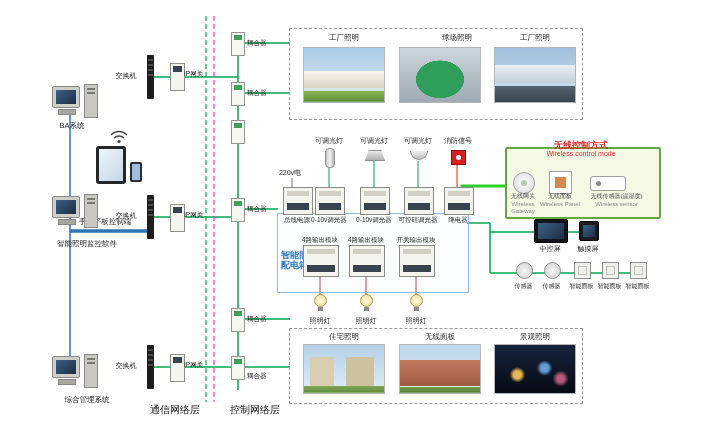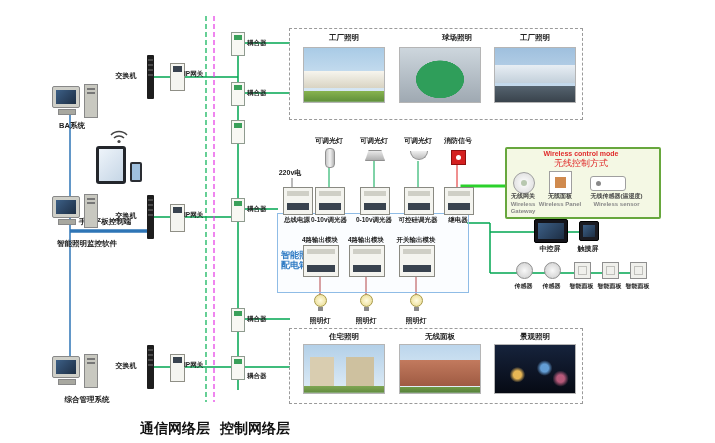--- a/index.html
+++ b/index.html
@@ -1,22 +1,22 @@
 <!DOCTYPE html>
 <html><head>
 <meta charset="utf-8">
 <style>
   html,body{margin:0;padding:0;background:#fff;}
   .stage{position:relative;width:715px;height:443px;background:#fff;overflow:hidden;
          font-family:"Liberation Sans","DejaVu Sans",sans-serif;}
   .abs{position:absolute;}
-  .lbl{position:absolute;color:#222;text-align:center;line-height:1.15;white-space:nowrap;font-weight:bold;}
+  .lbl{position:absolute;color:#222;text-align:center;line-height:1.15;white-space:nowrap;}
   .wrap{white-space:normal;}
   .f6{font-size:6px;} .f65{font-size:6.5px;} .f7{font-size:7px;} .f75{font-size:7.5px;}
-  .f9{font-size:9px;} .f10{font-size:14px;margin-top:16px;}
+  .f9{font-size:9px;} .f10{font-size:10px;}
   .dim{color:#888;}
   .red{color:#e02b2b;}
   .blue{color:#2f7bc4;}
 
   
   .knx{display:flex;align-items:center;justify-content:center;background:#009a4e;border-radius:5px;
        color:#fff;font-weight:bold;font-size:17px;letter-spacing:1px;}
   .knx sup{font-size:7px;margin-left:1px;}
 
   
@@ -254,21 +254,21 @@
   <div class="abs bulb" style="left:410px;top:294px">
       <div class="bulb-globe"></div>
       <div class="bulb-base"></div>
     </div>
   <div class="lbl f7" style="left:299px;top:317px;width:42px">照明灯</div>
   <div class="lbl f7" style="left:345px;top:317px;width:42px">照明灯</div>
   <div class="lbl f7" style="left:395px;top:317px;width:42px">照明灯</div>
 
   <div class="abs wbox" style="left:505px;top:147px;width:152px;height:68px"></div>
   <div class="lbl f7 red" style="left:505px;top:150px;width:152px">Wireless control mode</div>
-  <div class="lbl f9 red" style="left:505px;top:158px;width:152px;font-weight:normal">无线控制方式</div>
+  <div class="lbl f9 red" style="left:505px;top:140px;width:152px;font-weight:bold">无线控制方式</div>
   <div class="abs wg-circle" style="left:513px;top:172px"></div>
   <div class="abs wp-square" style="left:549px;top:171px"></div>
   <div class="abs ws-bar" style="left:590px;top:176px"></div>
   <div class="lbl f6" style="left:501px;top:193px;width:44px;color:#444">无线网关</div>
   <div class="lbl f6" style="left:538px;top:193px;width:44px;color:#444">无线面板</div>
   <div class="lbl f6" style="left:577px;top:193px;width:79px;color:#444">无线传感器(温湿度)</div>
   <div class="lbl f6 dim wrap" style="left:501px;top:201px;width:44px">Wireless Gateway</div>
   <div class="lbl f6 dim wrap" style="left:538px;top:201px;width:44px">Wireless Panel</div>
   <div class="lbl f6 dim wrap" style="left:577px;top:201px;width:79px">Wireless sensor</div>
 

